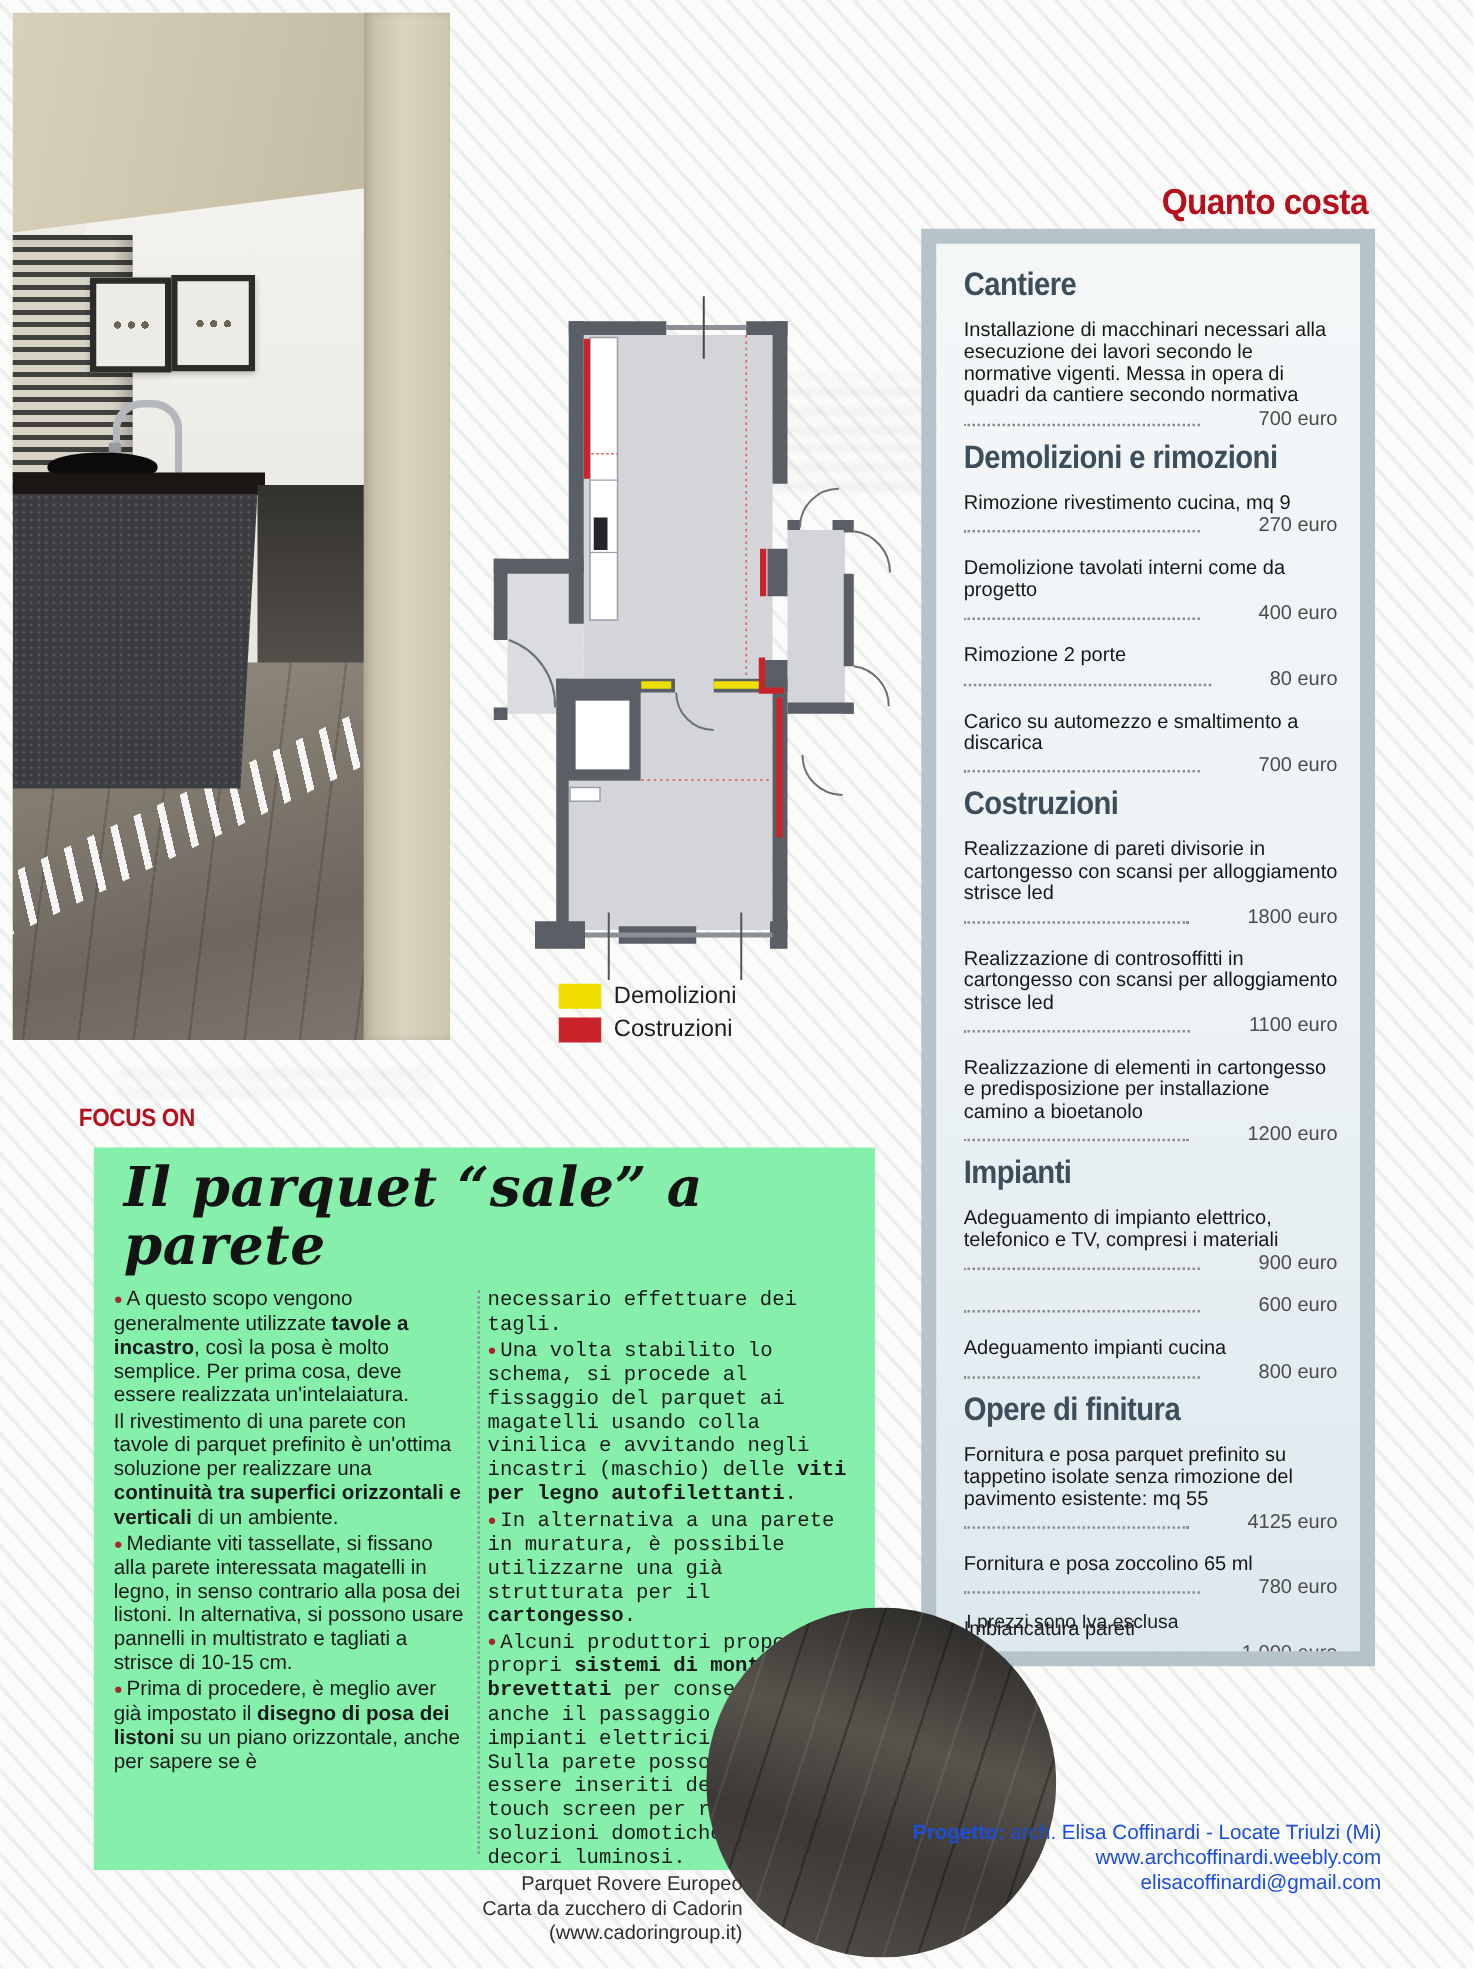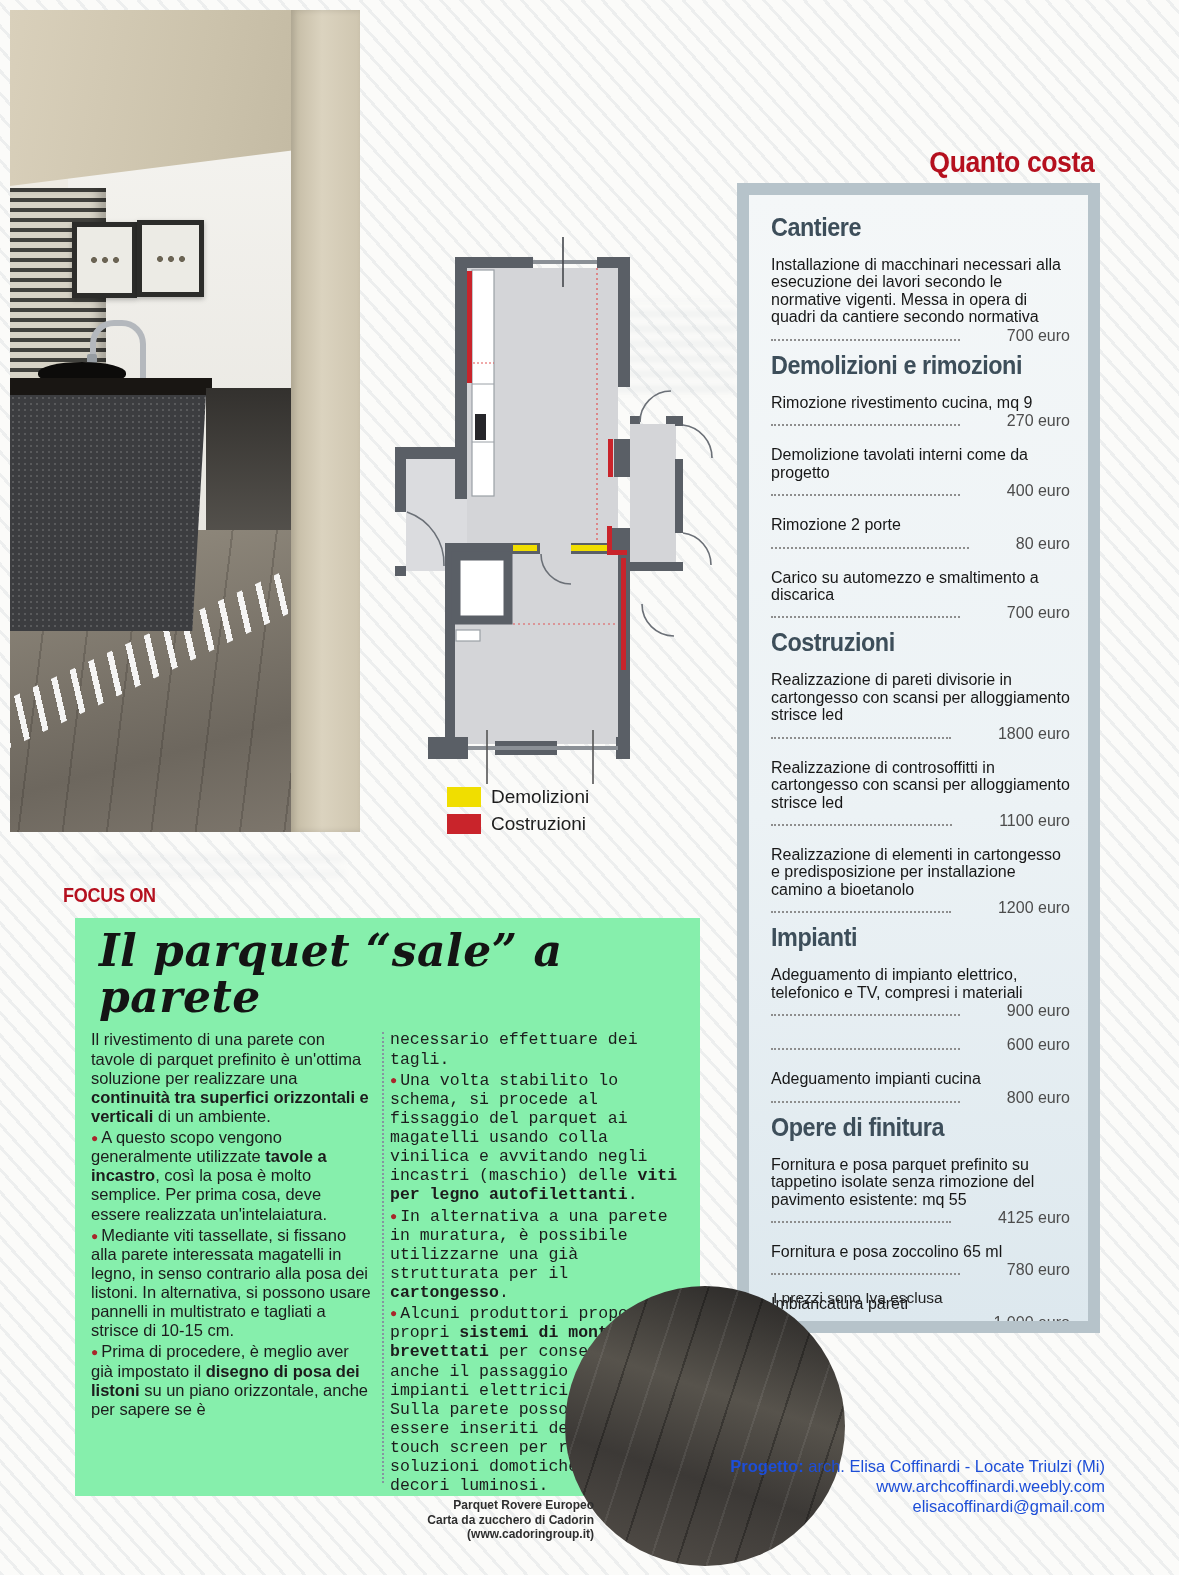--- a/index.html
+++ b/index.html
@@ -80,21 +80,21 @@
   .ap{margin:0 0 2px;}
   .ap .bullet{color:#a8272b;font-size:12px;margin-right:3px;vertical-align:1px;}
   .ap strong{font-weight:bold;}
 
   
   .circle-photo{position:absolute;left:565px;top:1286px;width:280px;height:280px;border-radius:50%;
     background:
       repeating-linear-gradient(108deg, rgba(255,255,255,.07) 0 2px, rgba(0,0,0,0) 2px 26px, rgba(0,0,0,.28) 26px 28px, rgba(0,0,0,0) 28px 55px),
       linear-gradient(18deg,#55504a 0%,#3c3936 35%,#57534c 60%,#2f2d2b 90%);}
   .photo-caption{position:absolute;right:585px;top:1498px;text-align:right;
-    font-size:12px;font-weight:bold;color:#2e2e2e;line-height:1.22;}
+    font-size:16px;font-weight:normal;color:#2e2e2e;line-height:1.22;}
   .credits{position:absolute;right:74px;top:1456px;text-align:right;font-size:16.5px;color:#1d4ed8;line-height:1.22;}
 
   
   .bleed{position:absolute;pointer-events:none;filter:blur(3px);border-radius:4px;
     background:repeating-linear-gradient(0deg,#8894a4 0 6px, rgba(0,0,0,0) 6px 15px);}
   .bl1{left:592px;top:300px;width:146px;height:92px;opacity:.10;}
   .bl2{left:800px;top:560px;width:262px;height:42px;opacity:.08;}
   .bl3{left:95px;top:853px;width:250px;height:24px;opacity:.07;}
 </style>
 </head>
@@ -319,22 +319,22 @@
         </div>
       <div class="cb-foot">I prezzi sono Iva esclusa</div>
     </div>
   </div>
 
   <div class="focus-kicker">FOCUS ON</div>
   <div class="article-panel">
     <h1 class="article-title">Il parquet “sale” a parete</h1>
     <div class="cols">
       <div class="col col-left">
+          <p class="ap"><span class="bullet">●</span><span>A questo scopo vengono generalmente utilizzate </span><strong>tavole a incastro</strong><span>, così la posa è molto semplice. Per prima cosa, deve essere realizzata un'intelaiatura.</span></p>
           <p class="ap"><span>Il rivestimento di una parete con tavole di parquet prefinito è un'ottima soluzione per realizzare una </span><strong>continuità tra superfici orizzontali e verticali</strong><span> di un ambiente.</span></p>
-          <p class="ap"><span class="bullet">●</span><span>A questo scopo vengono generalmente utilizzate </span><strong>tavole a incastro</strong><span>, così la posa è molto semplice. Per prima cosa, deve essere realizzata un'intelaiatura.</span></p>
           <p class="ap"><span class="bullet">●</span><span>Mediante viti tassellate, si fissano alla parete interessata magatelli in legno, in senso contrario alla posa dei listoni. In alternativa, si possono usare pannelli in multistrato e tagliati a strisce di 10-15 cm.</span></p>
           <p class="ap"><span class="bullet">●</span><span>Prima di procedere, è meglio aver già impostato il </span><strong>disegno di posa dei listoni</strong><span> su un piano orizzontale, anche per sapere se è</span></p>
         </div>
       <div class="col-divider"></div>
       <div class="col col-right">
           <p class="ap"><span>necessario effettuare dei tagli.</span></p>
           <p class="ap"><span class="bullet">●</span><span>Una volta stabilito lo schema, si procede al fissaggio del parquet ai magatelli usando colla vinilica e avvitando negli incastri (maschio) delle </span><strong>viti per legno autofilettanti</strong><span>.</span></p>
           <p class="ap"><span class="bullet">●</span><span>In alternativa a una parete in muratura, è possibile utilizzarne una già strutturata per il </span><strong>cartongesso</strong><span>.</span></p>
           <p class="ap"><span class="bullet">●</span><span>Alcuni produttori propongono propri </span><strong>sistemi di montaggio brevettati</strong><span> per consentire anche il passaggio di impianti elettrici o idrici. Sulla parete possono inoltre essere inseriti dei sistemi touch screen per realizzare soluzioni domotiche oppure decori luminosi.</span></p>
         </div>

